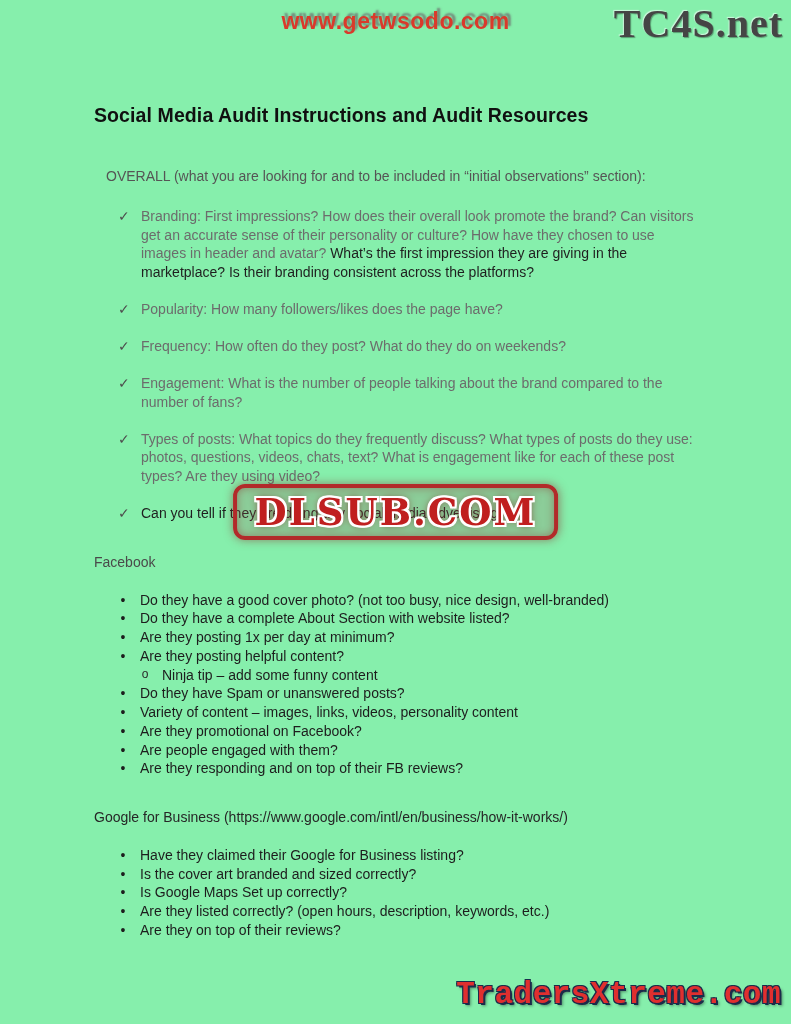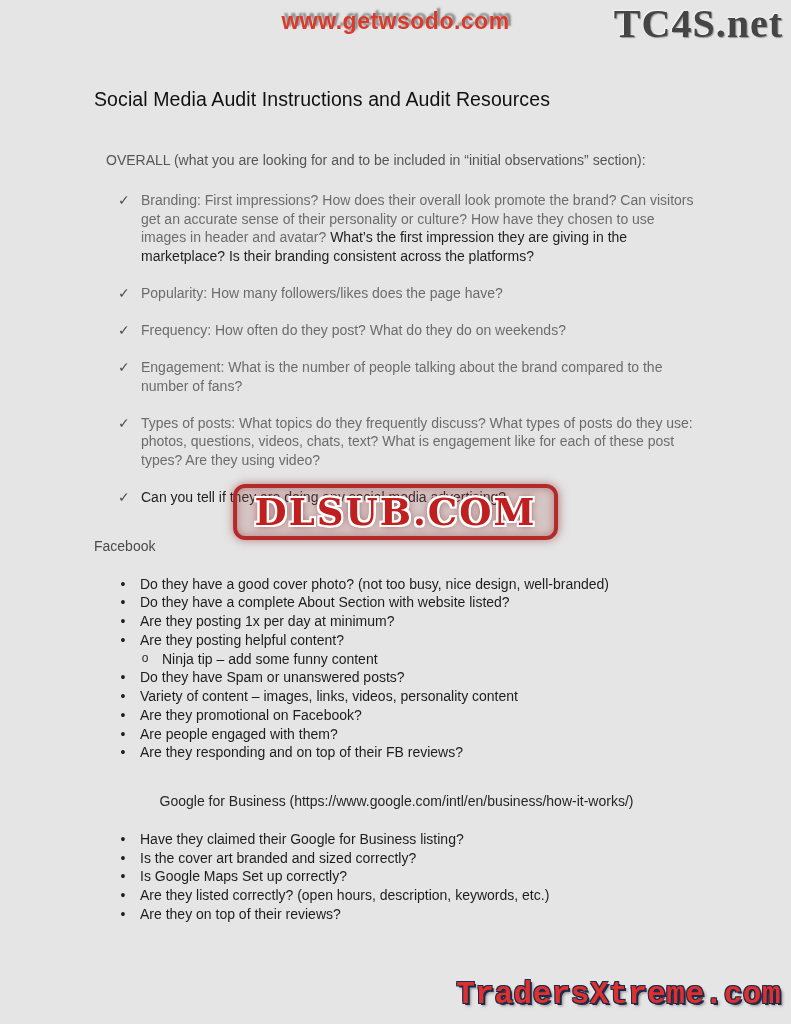--- a/index.html
+++ b/index.html
@@ -1,19 +1,19 @@
 <!DOCTYPE html>
 <html><head>
 <meta charset="utf-8">
 <style>
   html,body{margin:0;padding:0;background:#ffffff;}
   .page{
     position:relative;
     width:791px;height:1024px;
-    background:#e5e5e5;
+    background:#86efac;
     overflow:hidden;
     font-family:"Liberation Sans", sans-serif;
     color:#2a2a2a;
   }
   
   .wm-top{
     position:absolute;top:8px;left:0;width:100%;
     text-align:center;
     font-size:23px;font-weight:bold;
     color:#d93a2b;
@@ -49,22 +49,22 @@
     font-weight:bold;font-size:31px;
     color:#e02f2f;
     text-shadow:
       2px 2px 0 #1c2b4a,-1px -1px 0 #1c2b4a,1px -1px 0 #1c2b4a,-1px 1px 0 #1c2b4a,
       3px 3px 3px rgba(0,0,0,0.4);
     letter-spacing:.5px;
   }
   
   .content{padding:88px 92px 0 94px;}
   .title{
-    margin:0 0 40px 0;
-    font-size:19.5px;font-weight:normal;color:#101010;
+    margin:16px 0 40px 0;
+    font-size:19.5px;font-weight:bold;color:#101010;
     letter-spacing:.1px;
   }
   .intro{
     margin:0 0 21px 12px;
     font-size:14px;color:#555555;line-height:1.35;
   }
   ul{list-style:none;margin:0;padding:0 0 0 24px;}
   .check-list li{
     display:flex;gap:9px;
     margin-bottom:18.5px;
@@ -72,21 +72,21 @@
   }
   .check-list .marker{flex:0 0 14px;color:#4d4d4d;}
   .check-list .li-text{max-width:560px;}
   .lead{color:#6c6c6c;}
   .emph{color:#1f1f1f;}
   .section-label{
     margin:30px 0 19px 0;
     font-size:14px;line-height:1.35;
   }
   .section-label.gray{color:#4a4a4a;}
-  .section-label.dark{color:#262626;text-align:center;}
+  .section-label.dark{color:#262626;}
   .dot-list li{
     display:flex;gap:12px;
     font-size:14px;line-height:1.34;color:#1d1d1d;
   }
   .dot-list .marker{flex:0 0 10px;color:#1d1d1d;text-align:center;}
   .dot-list li.sub{margin-left:22px;}
   .dot-list li.sub .marker{font-size:12px;color:#2a2a2a;}
 </style>
 </head>
 <body>

